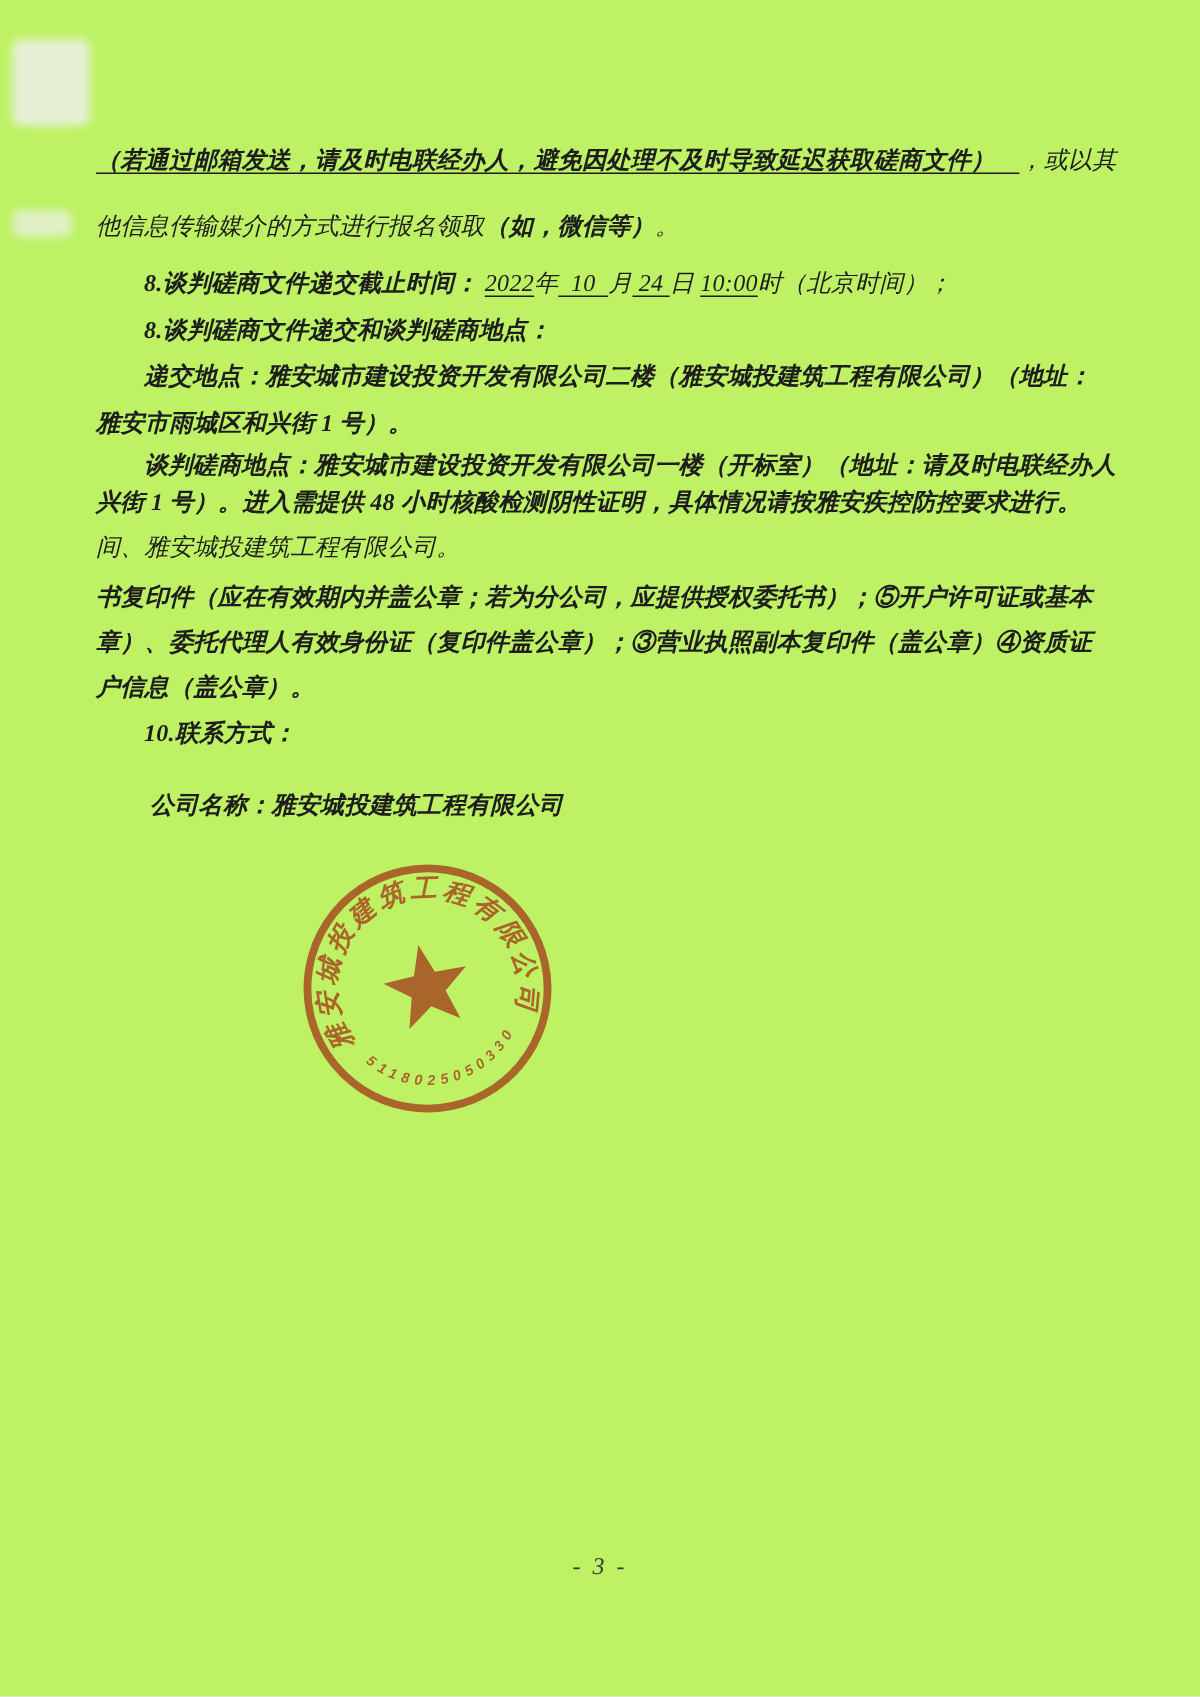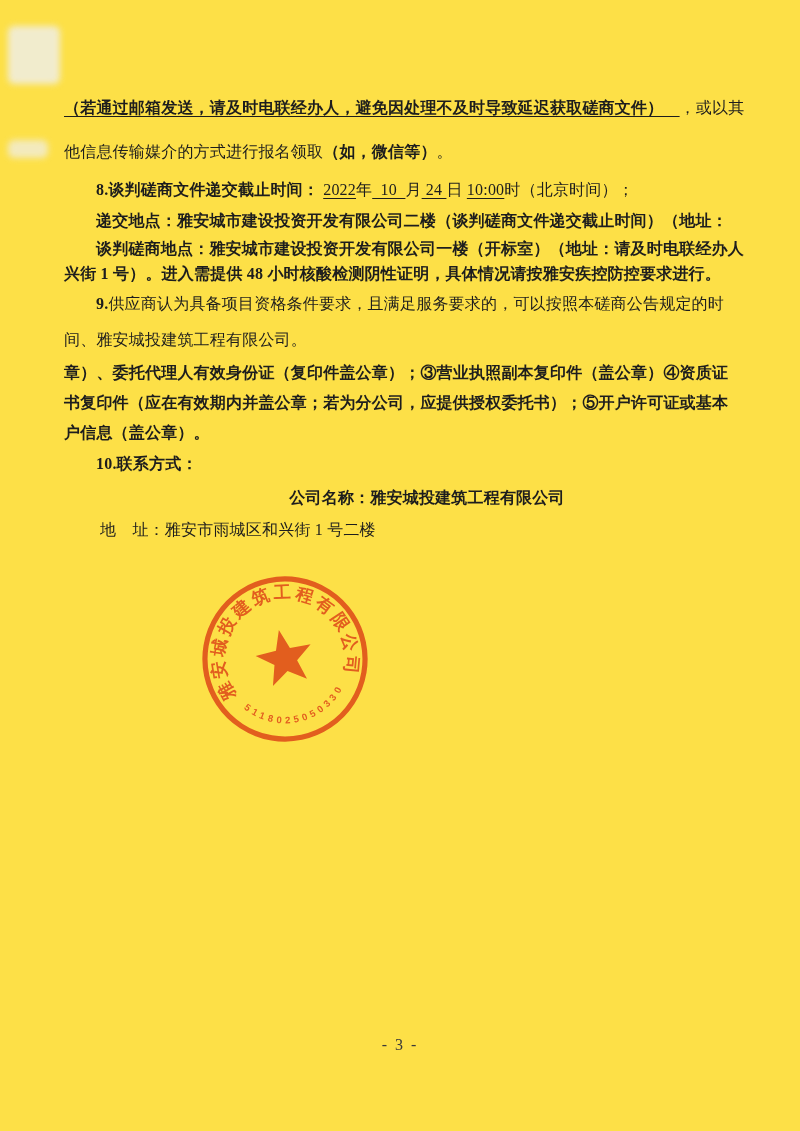--- a/index.html
+++ b/index.html
@@ -1,23 +1,24 @@
 <!DOCTYPE html>
 <html><head>
 <meta charset="utf-8">
 <style>
   html,body{margin:0;padding:0;background:#e8e8e8;}
   .page{
     position:relative;
     width:800px;height:1131px;
     margin:0 auto;
-    background:#fde047;
+    background:#bef264;
     font-family:"Liberation Serif","DejaVu Serif",serif;
     color:#1d1d1d;
     overflow:hidden;
+    font-style:italic;
   }
   .content{
     position:absolute;
     left:64px;top:86px;
     width:690px;
     font-size:16px;
     letter-spacing:0.2px;
   }
   .content p{margin:0;white-space:pre-wrap;}
   .line{white-space:nowrap;}
@@ -27,21 +28,21 @@
   .ind{text-indent:32px;}
 
   .p-intro{line-height:44px;}
   .p-item{line-height:31px;text-indent:32px;}
   .p-delivery{line-height:31px;font-weight:bold;}
   .p-venue{line-height:25px;margin-top:-4px;font-weight:bold;}
   .p-item9{line-height:36px;margin-top:5px;}
   .p-signup{line-height:30px;font-weight:bold;}
   .p-contact-head{line-height:32px;margin-top:10px;text-indent:32px;}
   .p-contact{line-height:32px;margin-top:1px;padding-left:36px;}
-  .p-contact.first{margin-top:2px;text-align:center;}
+  .p-contact.first{margin-top:16px;}
 
   .seal{
     position:absolute;
     left:198px;top:572px;
     width:174px;height:174px;
     transform:rotate(-12deg);
     opacity:0.86;
     mix-blend-mode:multiply;
     pointer-events:none;
   }
@@ -69,38 +70,38 @@
   <div class="artifact a1"></div>
   <div class="artifact a2"></div>
 
   <div class="content">
 
     <p class="p-intro"><span class="bu">（若通过邮箱发送，请及时电联经办人，避免因处理不及时导致延迟获取磋商文件）　</span><span>，或以</span><span>其他信息传输媒介的方式进行报名领取</span><span class="b">（如，微信等）</span><span>。</span></p>
 
     <p class="p-item line"><span class="b">8.谈判磋商文件递交截止时间： </span><span class="u">2022</span><span>年</span><span class="u">  10  </span><span>月</span><span class="u"> 24 </span><span>日 </span><span class="u">10:00</span><span>时（北京时间）；</span></p>
 
 
+    <p class="p-item line b">8.谈判磋商文件递交和谈判磋商地点：</p>
 
-    <p class="p-delivery ind line">递交地点：雅安城市建设投资开发有限公司二楼（谈判磋商文件递交截止时间）（地址：</p>
+    <p class="p-delivery ind line">递交地点：雅安城市建设投资开发有限公司二楼（雅安城投建筑工程有限公司）（地址：</p>
+    <p class="p-delivery line">雅安市雨城区和兴街 1 号）。</p>
 
     <p class="p-venue ind line">谈判磋商地点：雅安城市建设投资开发有限公司一楼（开标室）（地址：请及时电联经办人</p>
     <p class="p-venue line">兴街 1 号）。进入需提供 48 小时核酸检测阴性证明，具体情况请按雅安疾控防控要求进行。</p>
 
-    <p class="p-item9 ind line"><span class="b">9.</span><span>供应商认为具备项目资格条件要求，且满足服务要求的，可以按照本磋商公告规定的时</span></p>
     <p class="p-item9 line" style="margin-top:0">间、雅安城投建筑工程有限公司。</p>
 
+    <p class="p-signup line">书复印件（应在有效期内并盖公章；若为分公司，应提供授权委托书）；⑤开户许可证或基本</p>
     <p class="p-signup line">章）、委托代理人有效身份证（复印件盖公章）；③营业执照副本复印件（盖公章）④资质证</p>
-    <p class="p-signup line">书复印件（应在有效期内并盖公章；若为分公司，应提供授权委托书）；⑤开户许可证或基本</p>
     <p class="p-signup line">户信息（盖公章）。</p>
 
     <p class="p-contact-head b line">10.联系方式：</p>
 
     <p class="p-contact first line"><span class="b">公司名称：</span><span class="b">雅安城投建筑工程有限公司</span></p>
 
-    <p class="p-contact line"><span>地　址：</span><span>雅安市雨城区和兴街 1 号二楼</span></p>
 
 
 
   </div>
 
   <svg class="seal" viewBox="0 0 200 200" xmlns="http://www.w3.org/2000/svg">
     <circle cx="100" cy="100" r="92" fill="none" stroke="#e05252" stroke-width="6"></circle>
     <polygon points="100,66 108.2,88.7 132.3,89.5 113.3,104.3 120,127.5 100,114 80,127.5 86.7,104.3 67.7,89.5 91.8,88.7" fill="#e05252"></polygon>
     <defs>
       <path id="arcTop" d="M 36.6,129.6 A 70,70 0 1 1 163.4,129.6" fill="none"></path>

